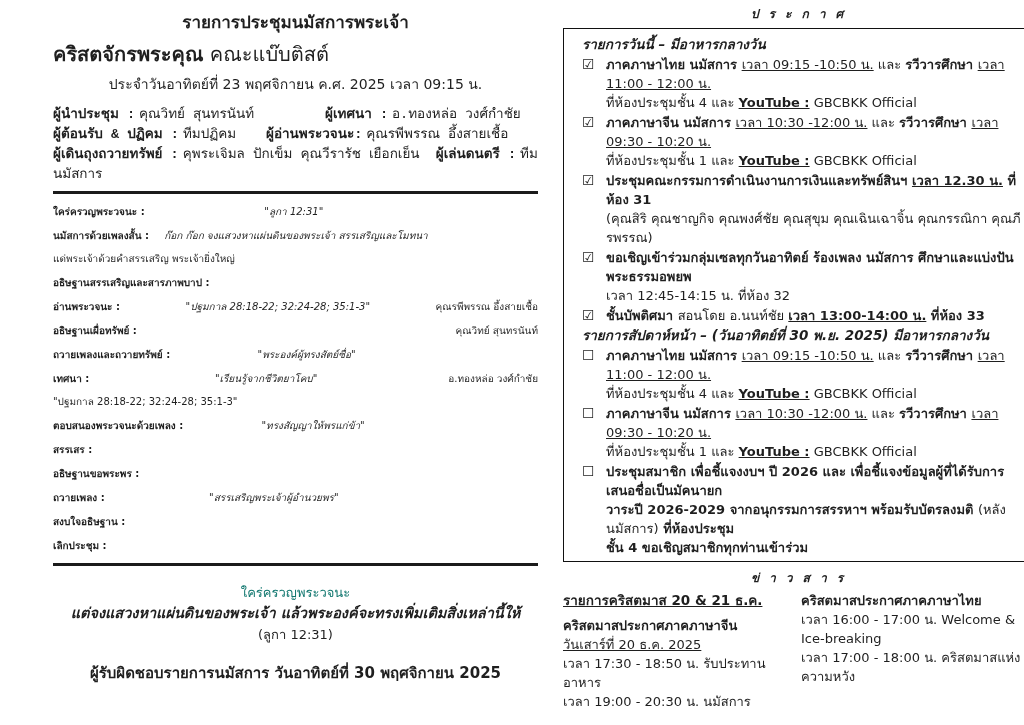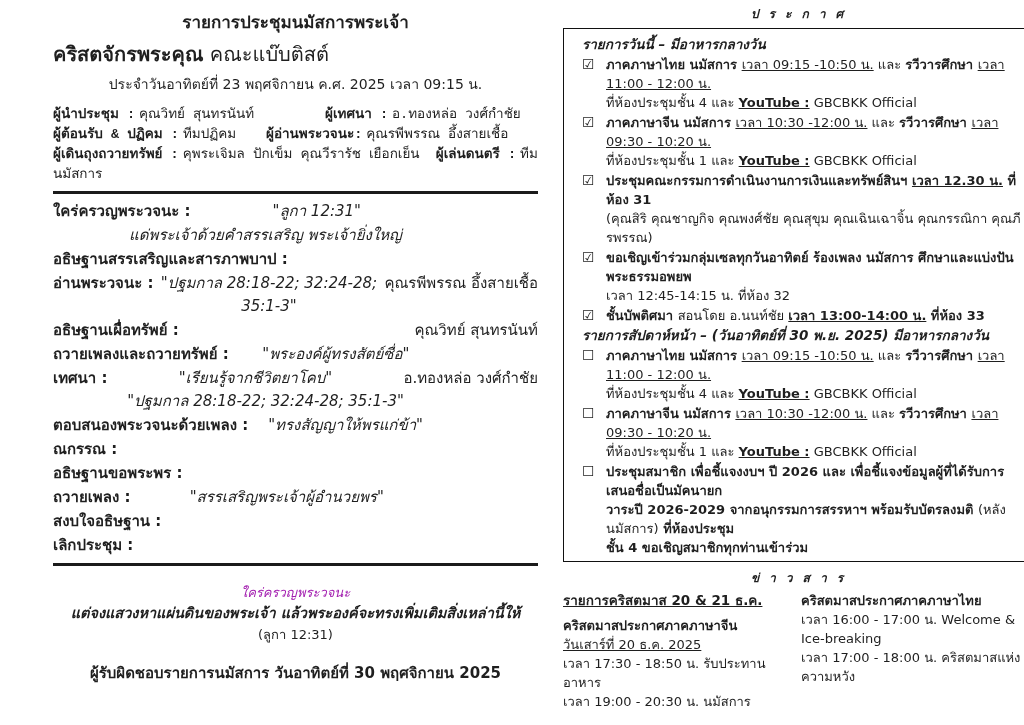--- a/index.html
+++ b/index.html
@@ -15,31 +15,31 @@
   .b { font-weight:bold; }
 
   .roles { margin-top:10px; font-size:13.5px; line-height:20px; }
   .roles-row { display:flex;font-family:Liberation Mono, monospace; }
   .roles-row .pair-l { width:272px; }
   .roles-row .pair-r { flex:1; }
   .pair .v { margin-left:4px; }
 
   .thick-rule { height:3px; background:#1b1b1b; margin-top:6px; }
 
-  .program { margin-top:6px; font-size:15px; }
+  .program { margin-top:6px; font-size:10px; }
   .prog-row { margin-bottom:1px; }
   .prog-line { display:flex; align-items:flex-start; min-height:23px; line-height:23px; }
   .prog-label { font-weight:bold; white-space:nowrap; }
   .prog-value { flex:1; text-align:center; font-style:italic; padding:0 6px; }
   .prog-who  { min-width:95px; text-align:right; white-space:nowrap; }
-  .prog-value2 { text-align:center; font-style:italic; line-height:23px; padding-right:60px; }
+  .prog-value2 { line-height:23px; padding-right:60px; }
   .prog-value2:empty { display:none; }
 
   .verse { text-align:center; margin-top:16px; line-height:21px; }
-  .verse-caption { color:#a21caf; font-size:13px;font-style:italic; }
+  .verse-caption { color:#0f766e; font-size:13px; }
   .verse-text { font-weight:bold; font-style:italic; font-size:14.5px; }
   .verse-ref { font-size:13px; }
 
   .next-week { margin-top:16px; }
   .nw-title { text-align:center; font-weight:bold; font-size:15px; }
 
   
   .col-right { position:absolute; left:535px; top:4px; width:478px; font-size:13px; }
   .sec-title { text-align:center; font-weight:bold; font-style:italic; font-size:12px; letter-spacing:10px; }
   .ann-box { border:1.5px solid #111; margin-top:5px; padding:5px 10px 4px 18px; }
@@ -90,20 +90,25 @@
     <div class="program">
       <div class="prog-row">
         <div class="prog-line">
             <span class="prog-label">ใคร่ครวญพระวจนะ :</span>
             <span class="prog-value">"ลูกา 12:31"</span>
             <span class="prog-who"></span>
           </div>
 
       </div>
       <div class="prog-row">
+        <div class="prog-line">
+            <span class="prog-label">นมัสการด้วยเพลงสั้น :</span>
+            <span class="prog-value">ก๊อก ก๊อก จงแสวงหาแผ่นดินของพระเจ้า สรรเสริญและโมทนา</span>
+            <span class="prog-who"></span>
+          </div>
         <div class="prog-value2">แด่พระเจ้าด้วยคำสรรเสริญ พระเจ้ายิ่งใหญ่</div>
       </div>
       <div class="prog-row">
         <div class="prog-line">
             <span class="prog-label">อธิษฐานสรรเสริญและสารภาพบาป :</span>
             <span class="prog-value"></span>
             <span class="prog-who"></span>
           </div>
 
       </div>
@@ -142,21 +147,21 @@
       <div class="prog-row">
         <div class="prog-line">
             <span class="prog-label">ตอบสนองพระวจนะด้วยเพลง :</span>
             <span class="prog-value">"ทรงสัญญาให้พรแก่ข้า"</span>
             <span class="prog-who"></span>
           </div>
 
       </div>
       <div class="prog-row">
         <div class="prog-line">
-            <span class="prog-label">ณกรรณ :</span>
+            <span class="prog-label">สรรเสร :</span>
             <span class="prog-value"></span>
             <span class="prog-who"></span>
           </div>
 
       </div>
       <div class="prog-row">
         <div class="prog-line">
             <span class="prog-label">อธิษฐานขอพระพร :</span>
             <span class="prog-value"></span>
             <span class="prog-who"></span>

